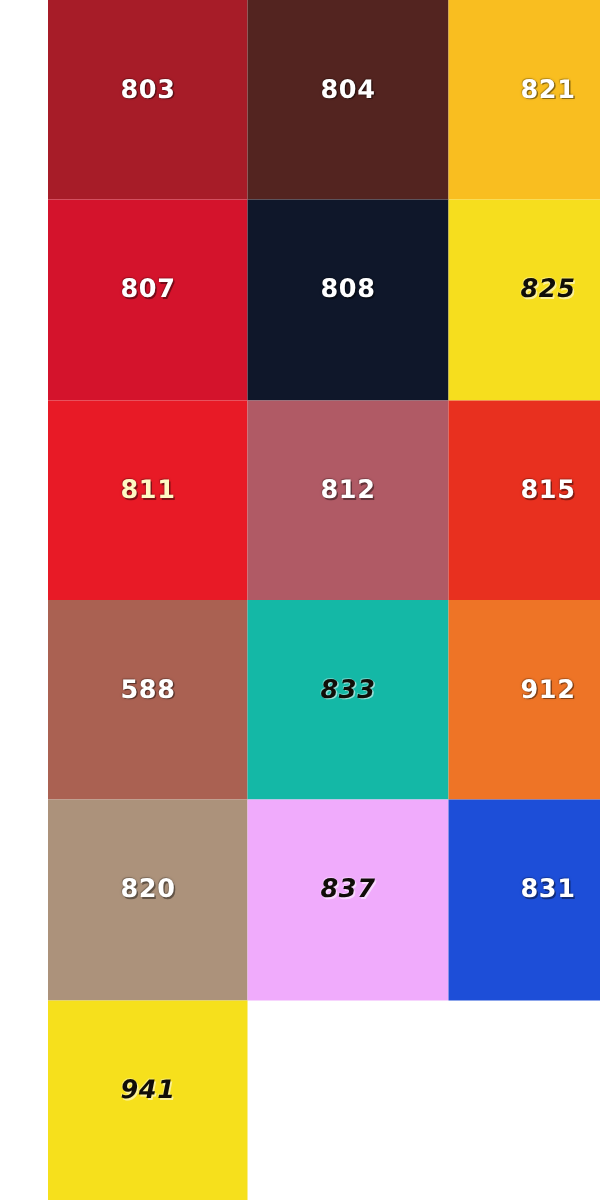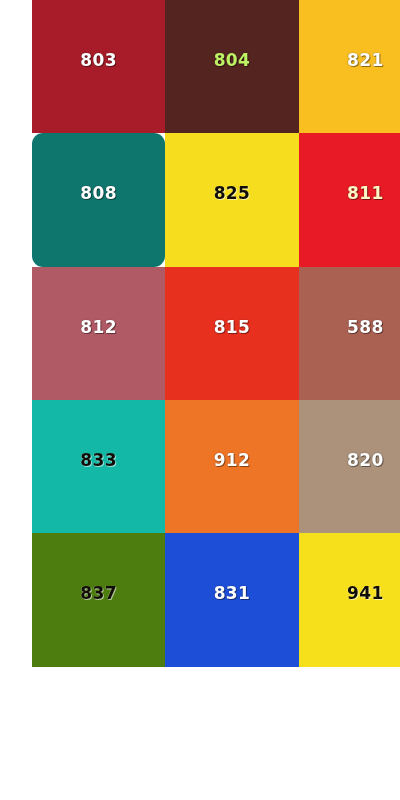--- a/index.html
+++ b/index.html
@@ -44,36 +44,40 @@
     text-shadow:
       1px 1px 0 rgba(0,0,0,0.40),
       -0.5px -0.5px 0 rgba(0,0,0,0.18),
       0 0 2px rgba(0,0,0,0.25);
   }
   .label-dark {
     color: #100d08;
     text-shadow:
       1px 1px 0 rgba(255,255,255,0.55),
       -0.5px -0.5px 0 rgba(255,255,255,0.35);
+    font-style: italic;
   }
 </style>
 </head>
 <body>
 
 <div id="swatch-grid">
     <div class="swatch" style="background-color: rgb(167, 28, 40);">
       <span class="swatch-label label-light" style="color: rgb(255, 255, 255);">803</span>
     </div>
     <div class="swatch" style="background-color: rgb(83, 36, 32);">
-      <span class="swatch-label label-light" style="color: #bef264;">804</span>
+      <span class="swatch-label label-light" style="color: #ffffff;">804</span>
     </div>
     <div class="swatch" style="background-color: rgb(249, 190, 32);">
       <span class="swatch-label label-light" style="color: rgb(255, 255, 255);">821</span>
     </div>
-    <div class="swatch" style="background-color: #0f766e; border-radius: 11px;">
+    <div class="swatch" style="background-color: rgb(212, 19, 44);">
+      <span class="swatch-label label-light" style="color: rgb(255, 255, 255);">807</span>
+    </div>
+    <div class="swatch" style="background-color: #0f172a;">
       <span class="swatch-label label-light" style="color: rgb(255, 255, 255);">808</span>
     </div>
     <div class="swatch" style="background-color: rgb(246, 222, 30);">
       <span class="swatch-label label-dark" style="color: rgb(16, 13, 8);">825</span>
     </div>
     <div class="swatch" style="background-color: rgb(232, 26, 38);">
       <span class="swatch-label label-light" style="color: #fef9c3;">811</span>
     </div>
     <div class="swatch" style="background-color: rgb(176, 90, 101);">
       <span class="swatch-label label-light" style="color: rgb(255, 255, 255);">812</span>
@@ -86,21 +90,21 @@
     </div>
     <div class="swatch" style="background-color: #14b8a6;">
       <span class="swatch-label label-dark" style="color: rgb(16, 13, 8);">833</span>
     </div>
     <div class="swatch" style="background-color: rgb(238, 116, 38);">
       <span class="swatch-label label-light" style="color: rgb(255, 255, 255);">912</span>
     </div>
     <div class="swatch" style="background-color: rgb(172, 146, 123);">
       <span class="swatch-label label-light" style="color: rgb(255, 255, 255);">820</span>
     </div>
-    <div class="swatch" style="background-color: #4d7c0f;">
+    <div class="swatch" style="background-color: #f0abfc;">
       <span class="swatch-label label-dark" style="color: rgb(16, 13, 8);">837</span>
     </div>
     <div class="swatch" style="background-color: #1d4ed8;">
       <span class="swatch-label label-light" style="color: rgb(255, 255, 255);">831</span>
     </div>
     <div class="swatch" style="background-color: rgb(246, 224, 28);">
       <span class="swatch-label label-dark" style="color: rgb(16, 13, 8);">941</span>
     </div>
   </div>
 

